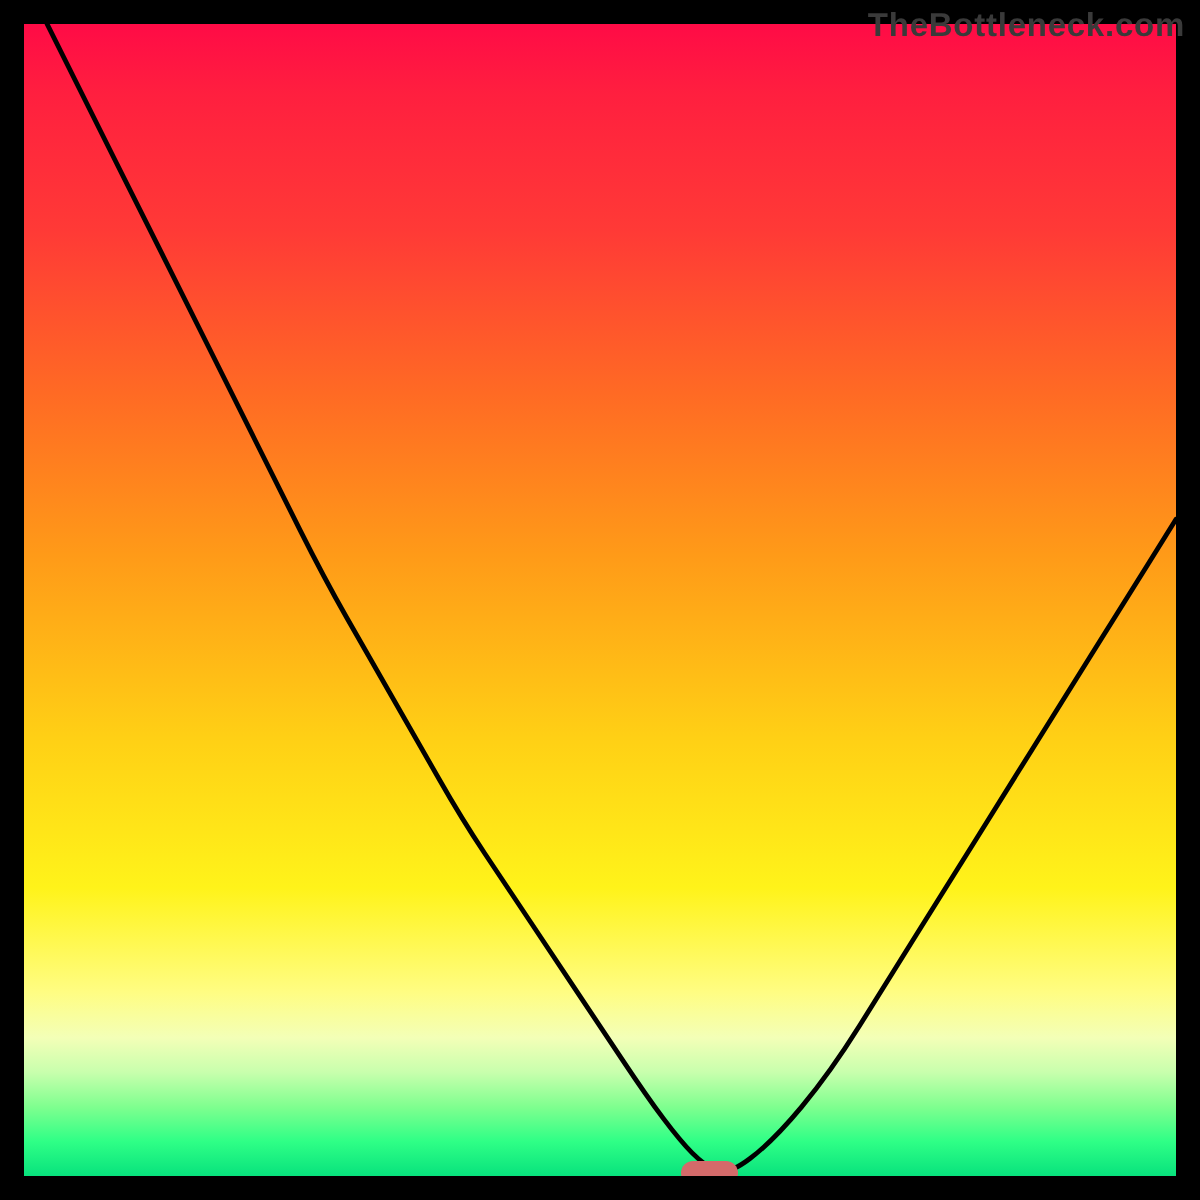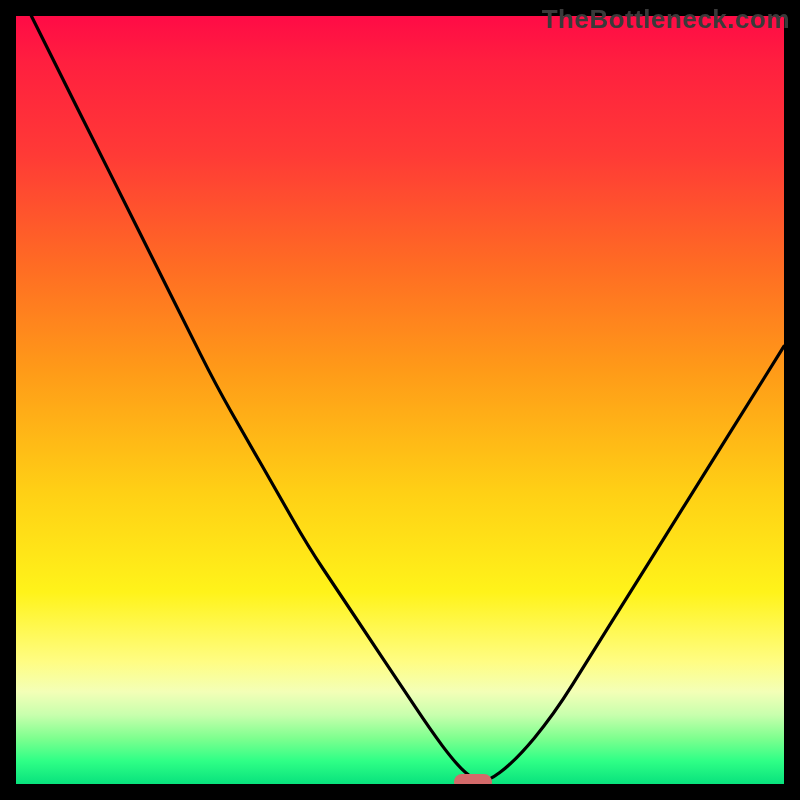--- a/index.html
+++ b/index.html
@@ -15,21 +15,21 @@
     position: relative;
     width: 800px;
     height: 800px;
     background: #000;
   }
   .watermark {
     position: absolute;
     top: 4px;
     right: 10px;
     color: #3a3a3a;
-    font-size: 26px;
+    font-size: 22px;
     font-weight: bold;
     letter-spacing: 0.5px;
     z-index: 20;
     user-select: none;
   }
   .plot-area {
     position: absolute;
     left: 16px;
     top: 16px;
     width: 768px;

